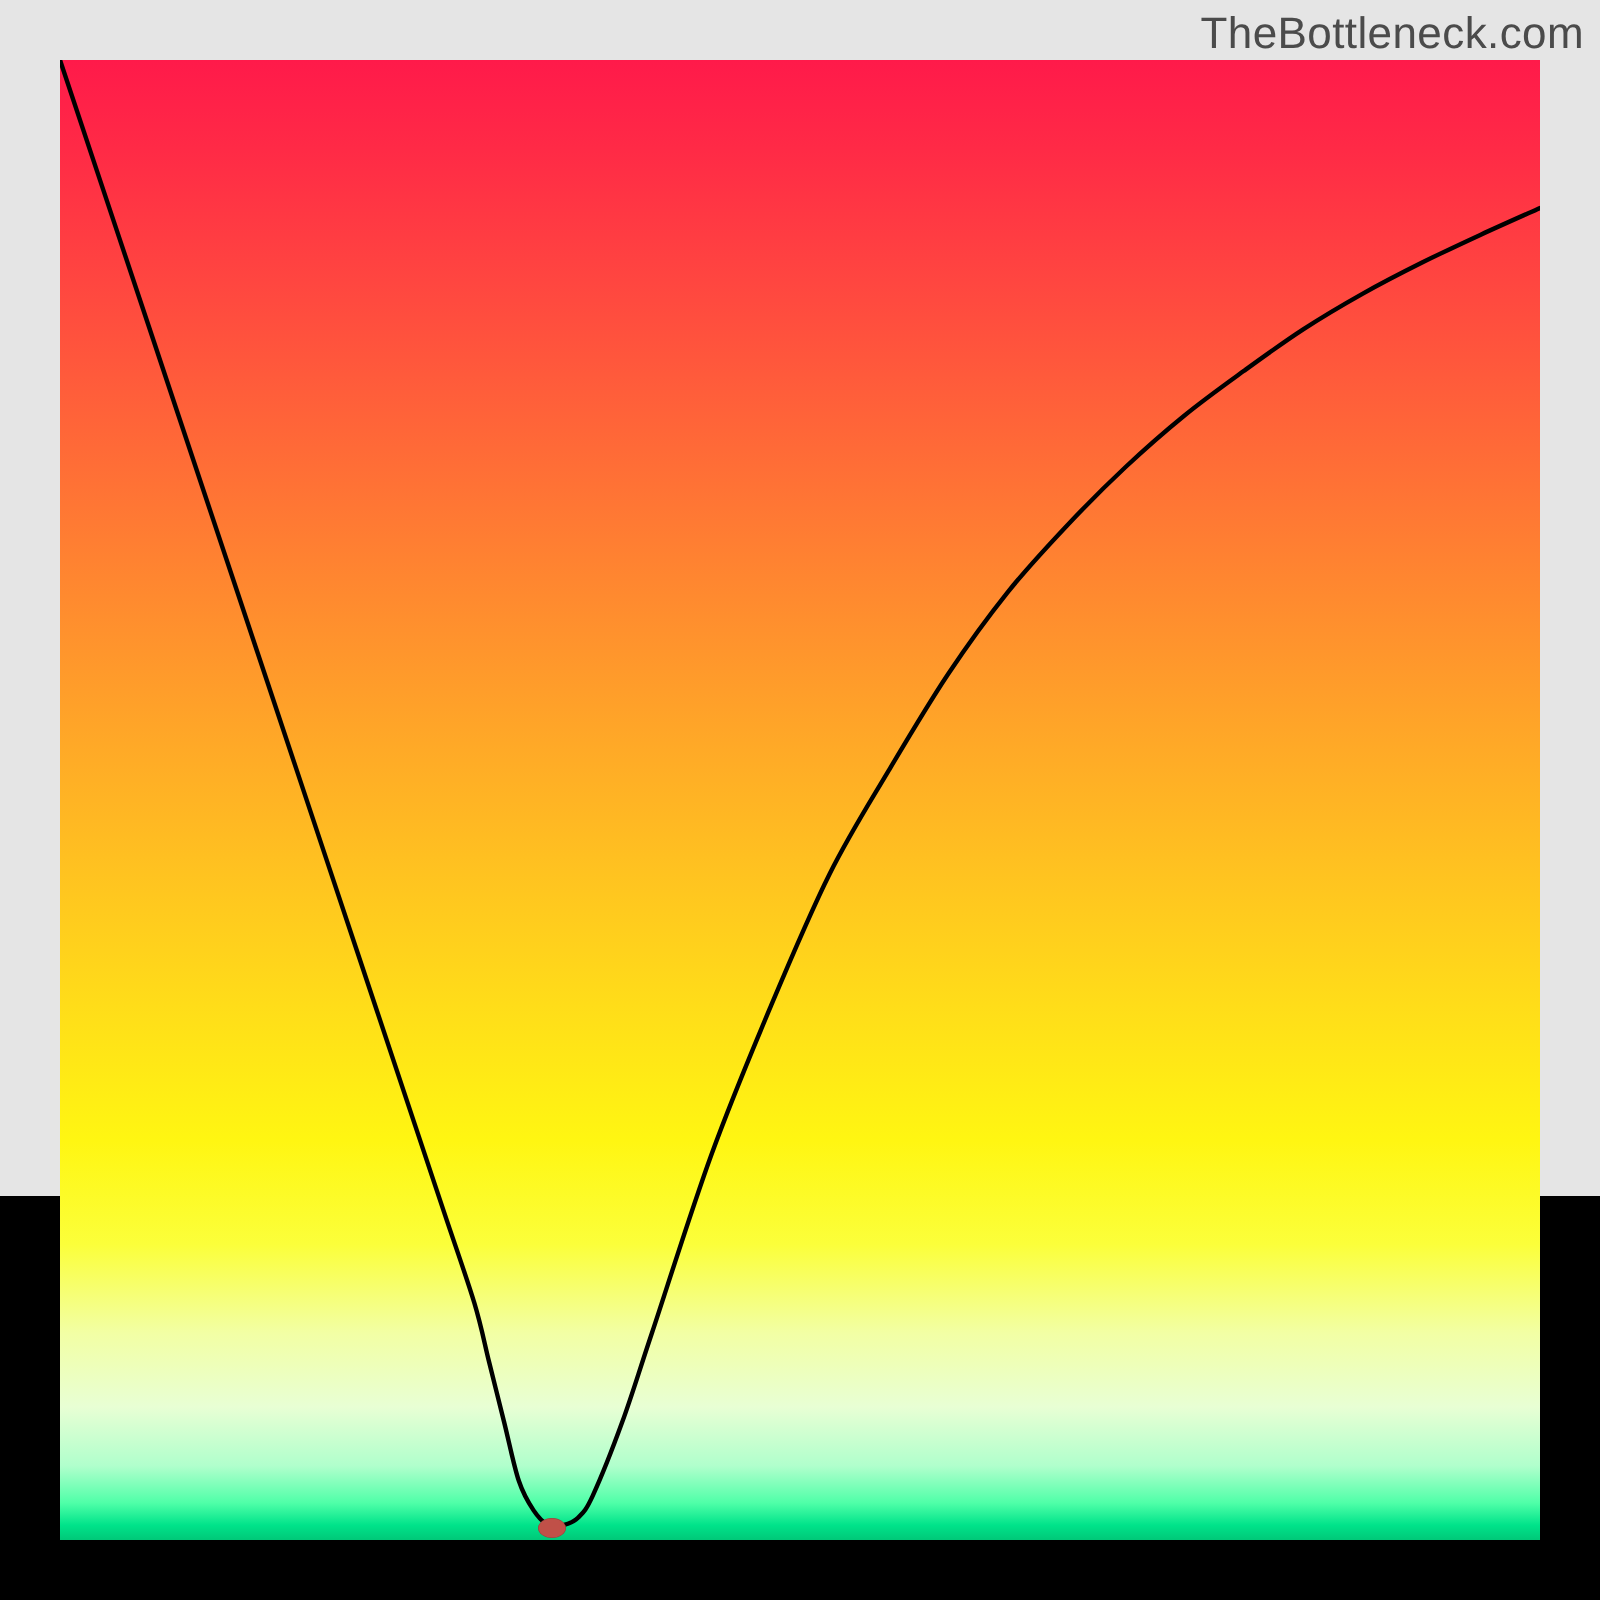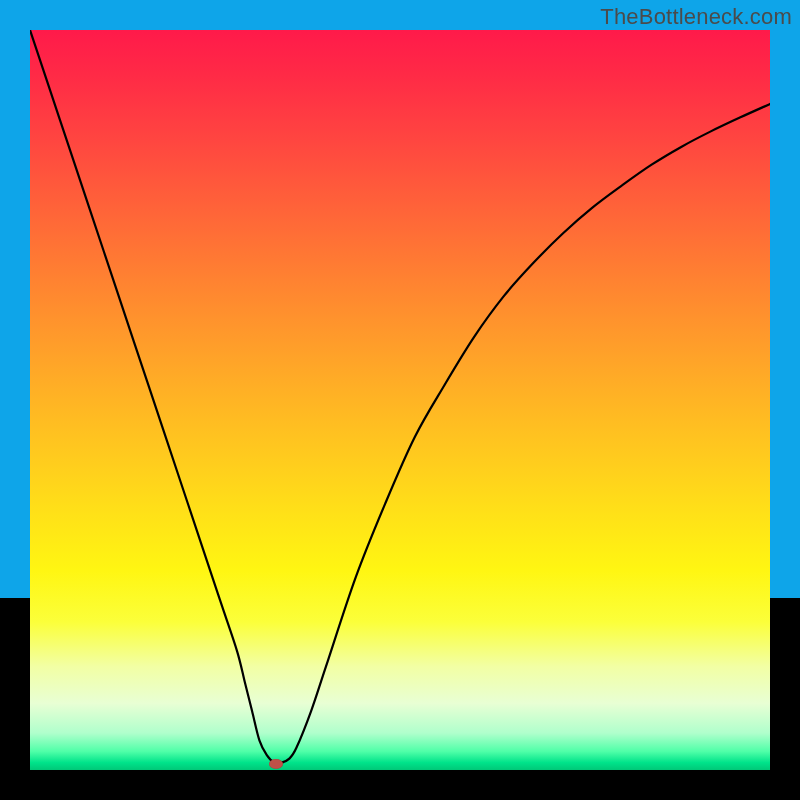--- a/index.html
+++ b/index.html
@@ -8,21 +8,21 @@
     width: 800px;
     height: 800px;
     background: #000;
     overflow: hidden;
     font-family: Arial, Helvetica, sans-serif;
   }
   .frame {
     position: relative;
     width: 800px;
     height: 598px;
-    background: #0ea5e9;
+    background: #e5e5e5;
     text-decoration: underline;
   }
   .watermark {
     position: absolute;
     top: 4px;
     right: 8px;
     color: #4b4b4b;
     font-size: 22px;
     font-weight: 500;
     letter-spacing: 0.2px;

